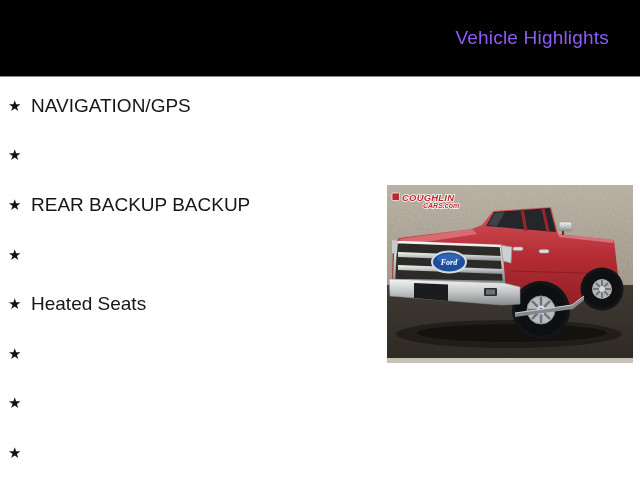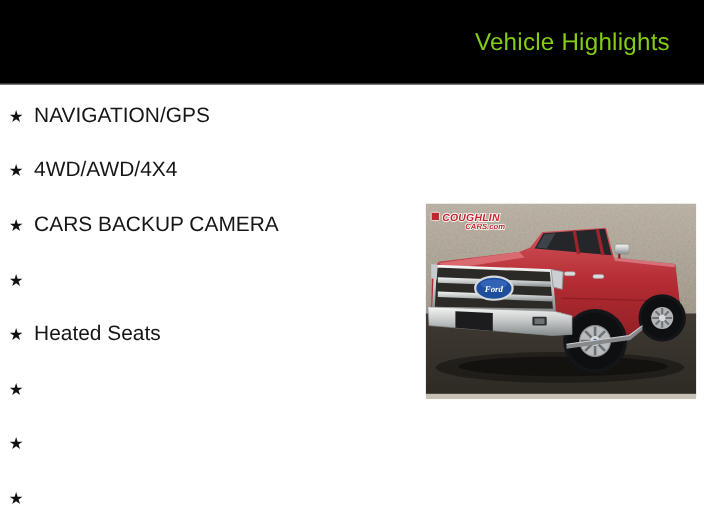--- a/index.html
+++ b/index.html
@@ -5,21 +5,21 @@
   html,body{margin:0;padding:0;}
   body{width:640px;height:480px;background:#ffffff;font-family:"Liberation Sans",sans-serif;}
   .screen{position:relative;width:640px;height:480px;overflow:hidden;background:#fff;}
 
   .header-bar{
     position:absolute;top:0;left:0;width:640px;height:77px;
     background:#000;border-bottom:1px solid #8d8d8d;
     display:flex;align-items:center;justify-content:flex-end;
     box-sizing:border-box;padding-right:31px;
   }
-  .page-title{color:#84cc16;font-size:22px;letter-spacing:0.2px;margin-left:41px;}
+  .page-title{color:#8b5cf6;font-size:19px;letter-spacing:0.2px;margin-left:41px;}
 
   ul.highlights{
     position:absolute;top:81px;left:8px;margin:0;padding:0;list-style:none;
   }
   ul.highlights li{
     height:49.6px;display:flex;align-items:center;
     font-size:19px;color:#161616;
   }
   .star{width:15px;font-size:15px;color:#111;flex:0 0 auto;text-align:left;}
   .hl-label{margin-left:8px;white-space:nowrap;}
@@ -38,25 +38,24 @@
     <div class="page-title">Vehicle Highlights</div>
   </header>
 
   <ul class="highlights">
     <li>
       <span class="star">★</span>
       <span class="hl-label">NAVIGATION/GPS</span>
     </li>
     <li>
       <span class="star">★</span>
-      <span class="hl-label">4WD/AWD/4X4</span>
     </li>
     <li>
       <span class="star">★</span>
-      <span class="hl-label">CARS BACKUP CAMERA</span>
+      <span class="hl-label">REAR BACKUP BACKUP</span>
     </li>
     <li>
       <span class="star">★</span>
     </li>
     <li>
       <span class="star">★</span>
       <span class="hl-label">Heated Seats</span>
     </li>
     <li>
       <span class="star">★</span>

